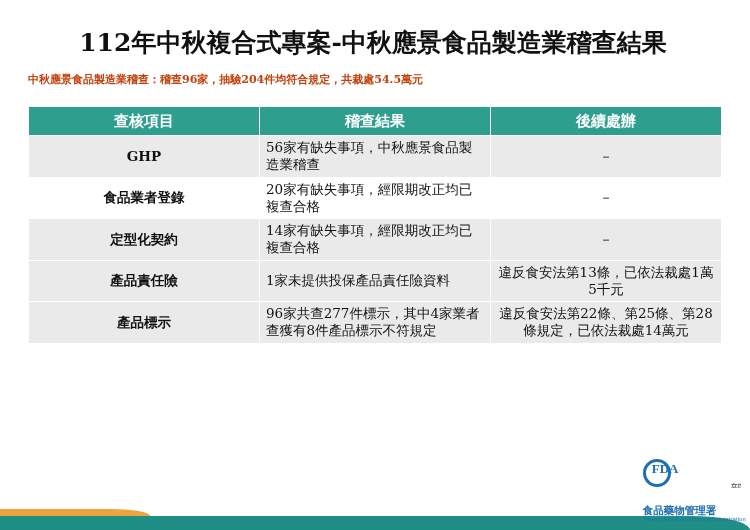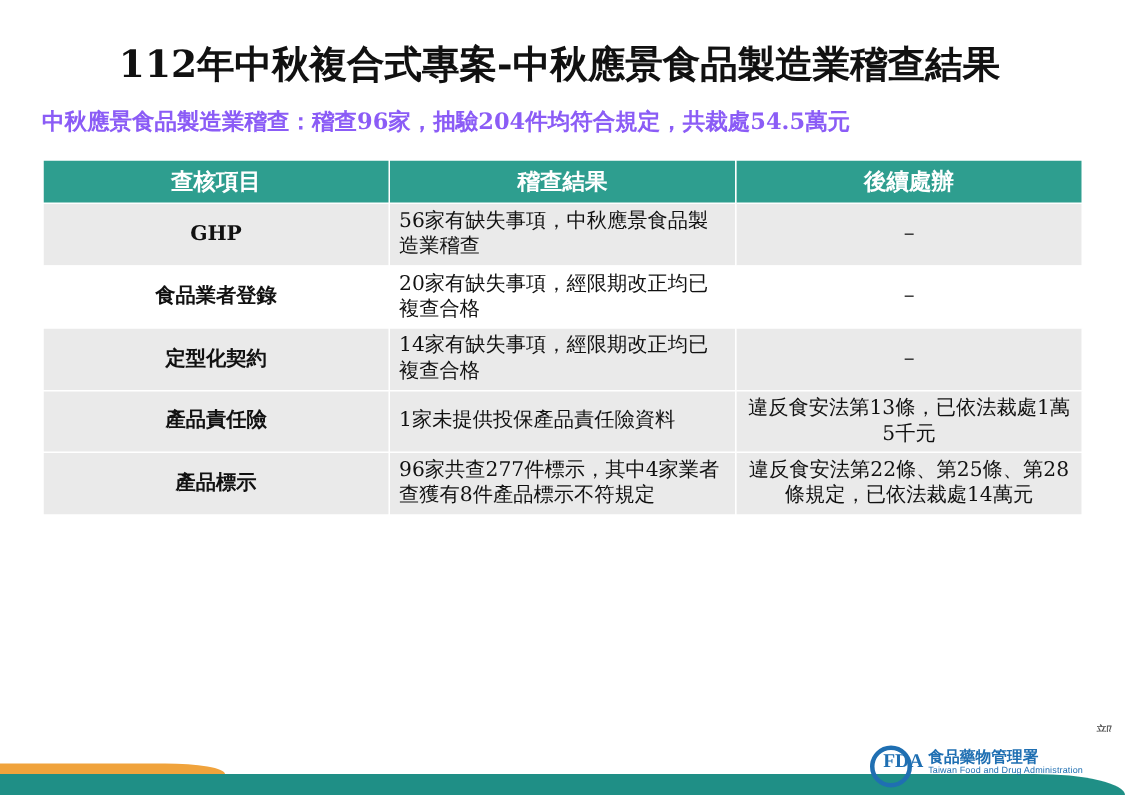--- a/index.html
+++ b/index.html
@@ -19,23 +19,23 @@
     font-size:25px;
     font-weight:bold;
     color:#111111;
     letter-spacing:0px;
     font-family:"DejaVu Serif","Liberation Serif",serif;
   }
 
   .subtitle{
     position:absolute;
     left:28px;top:72px;right:10px;
-    font-size:15px;
+    font-size:11px;
     font-weight:bold;
-    color:#8b5cf6;
+    color:#c2410c;
     font-family:"DejaVu Serif","Liberation Serif",serif;
     white-space:nowrap;
   }
 
   table.main{
     position:absolute;
     left:28px;top:106px;
     width:694px;
     border-collapse:collapse;
     table-layout:fixed;
@@ -89,36 +89,36 @@
     border-top-right-radius:60px 14px;
   }
   .wave-orange{
     position:absolute;left:0;bottom:14px;width:150px;height:7px;
     background:#f0a33c;
     border-top-right-radius:40px 7px;
   }
 
   
   .fda{
-    position:absolute;right:24px;bottom:8px;
-    display:flex;align-items:center;gap:5px;
+    position:absolute;right:0;bottom:8px;
+    display:flex;align-items:flex-start;gap:5px;flex-direction:column;
   }
   .fda-mark{
     position:relative;width:34px;height:26px;
   }
   .fda-mark .ring{
     position:absolute;left:0;top:1px;width:22px;height:22px;
     border:3px solid #1f6fb2;border-radius:50%;
   }
   .fda-mark .fdatext{
     position:absolute;left:9px;top:3px;
     font-size:13px;font-weight:bold;color:#1f6fb2;
     font-family:"Liberation Serif",serif;
   }
-  .fda-names{line-height:1.05;}
+  .fda-names{line-height:1.05;margin-top:16px;}
   .fda-cn{font-size:10.5px;color:#1f6fb2;font-weight:bold;
     font-family:"DejaVu Serif","Liberation Serif",serif;}
   .fda-en{font-size:6px;color:#1f6fb2;letter-spacing:0.1px;
     font-family:"Liberation Sans",sans-serif;}
 
   .corner-text{
     position:absolute;right:4px;bottom:34px;
     font-size:11px;color:#333333;
     font-family:"DejaVu Serif","Liberation Serif",serif;
     opacity:0.85;

